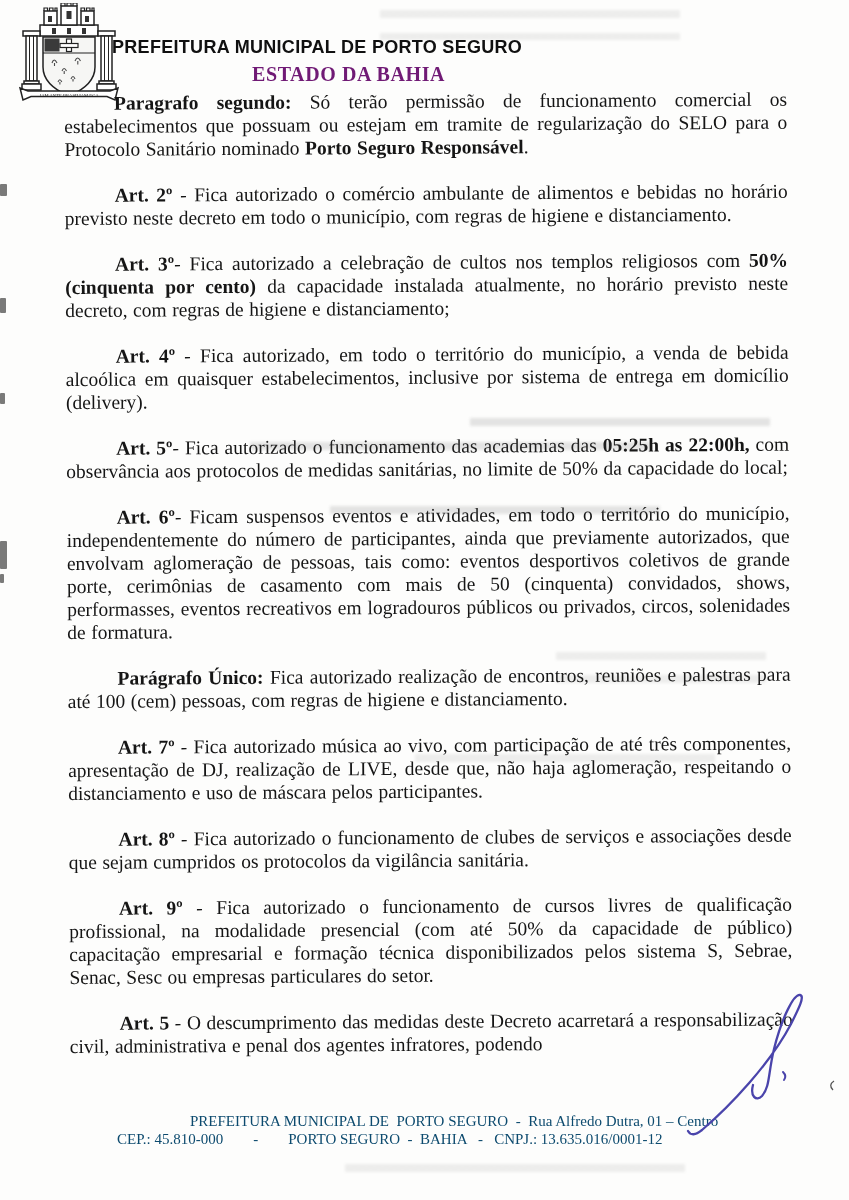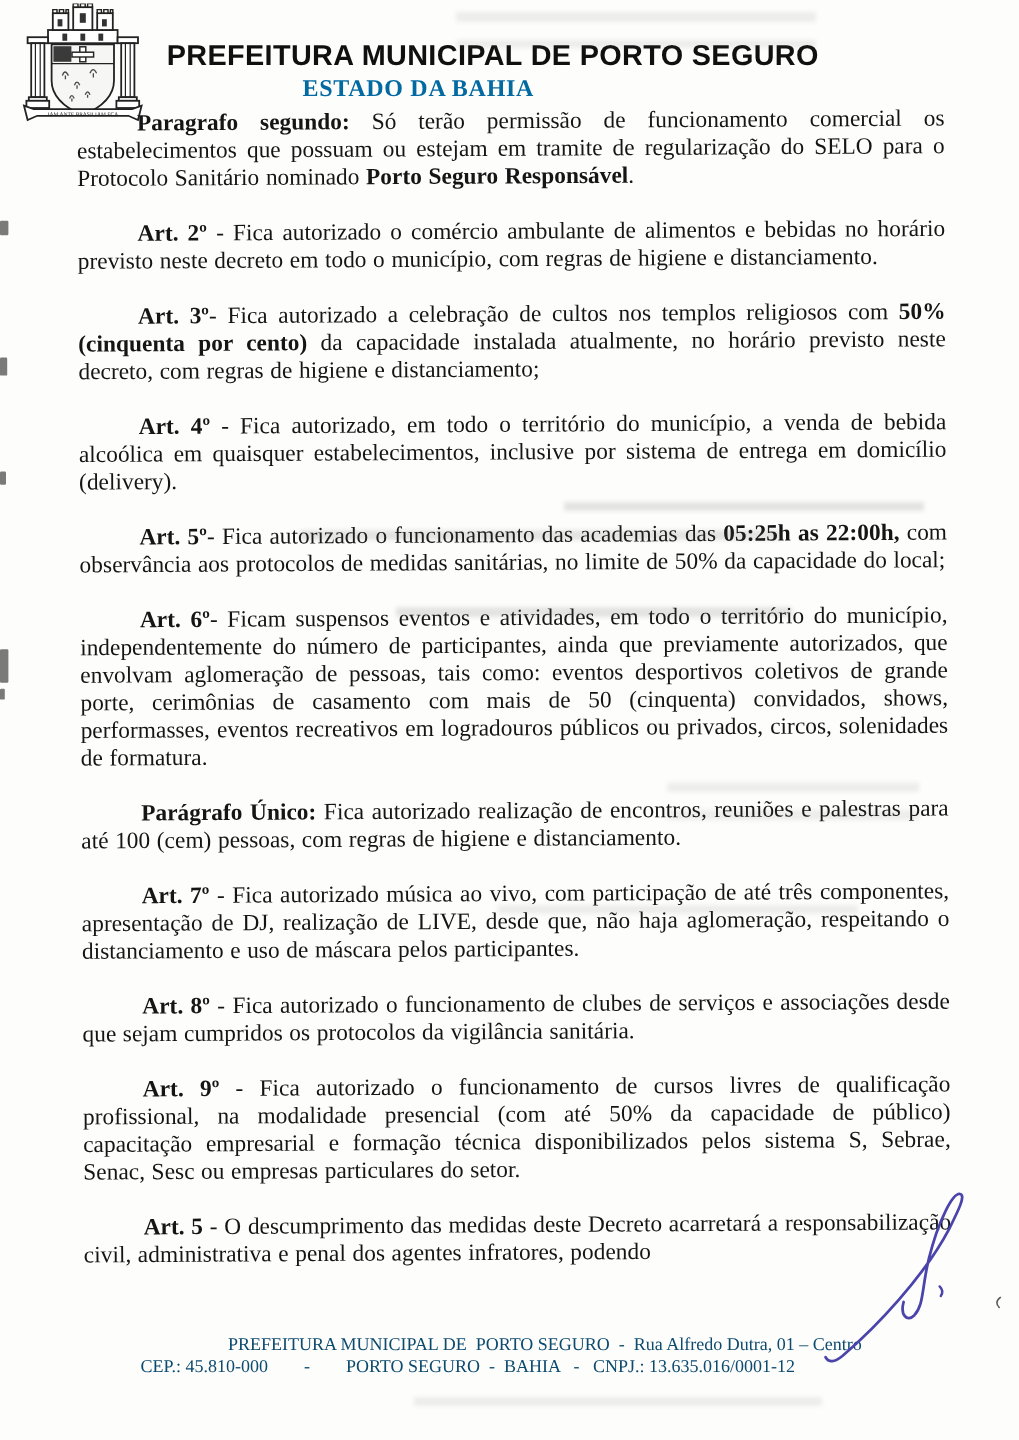--- a/index.html
+++ b/index.html
@@ -2,26 +2,26 @@
 <html><head>
 <meta charset="utf-8">
 <style>
   html,body{margin:0;padding:0;}
   body{width:849px;height:1200px;position:relative;background:#fdfdfc;overflow:hidden;
        font-family:"Liberation Serif",serif;color:#151515;}
   .page{position:absolute;inset:0;}
 
   
   .crest{position:absolute;left:14px;top:3px;}
-  .org-title{position:absolute;left:139px;top:34px;margin:0;
+  .org-title{position:absolute;left:112px;top:34px;margin:0;
              font-family:"Liberation Sans",sans-serif;font-weight:bold;
-             font-size:24px;line-height:26px;letter-spacing:.3px;color:#101010;}
+             font-size:18px;line-height:26px;letter-spacing:.3px;color:#101010;}
   .state-title{position:absolute;left:252px;top:62px;margin:0;
                font-family:"Liberation Serif",serif;font-weight:bold;
-               font-size:20px;line-height:24px;letter-spacing:.6px;color:#0369a1;}
+               font-size:20px;line-height:24px;letter-spacing:.6px;color:#701a75;}
 
   
   main.body-text{position:absolute;left:64px;top:92px;width:723px;
        font-size:19.5px;line-height:23px;text-align:justify;
        word-spacing:.6px;transform:rotate(-0.35deg);transform-origin:left top;
        hyphens:none;}
   main.body-text p{margin:0 0 23px 0;text-indent:50px;}
   main.body-text b{font-weight:bold;}
 
   

